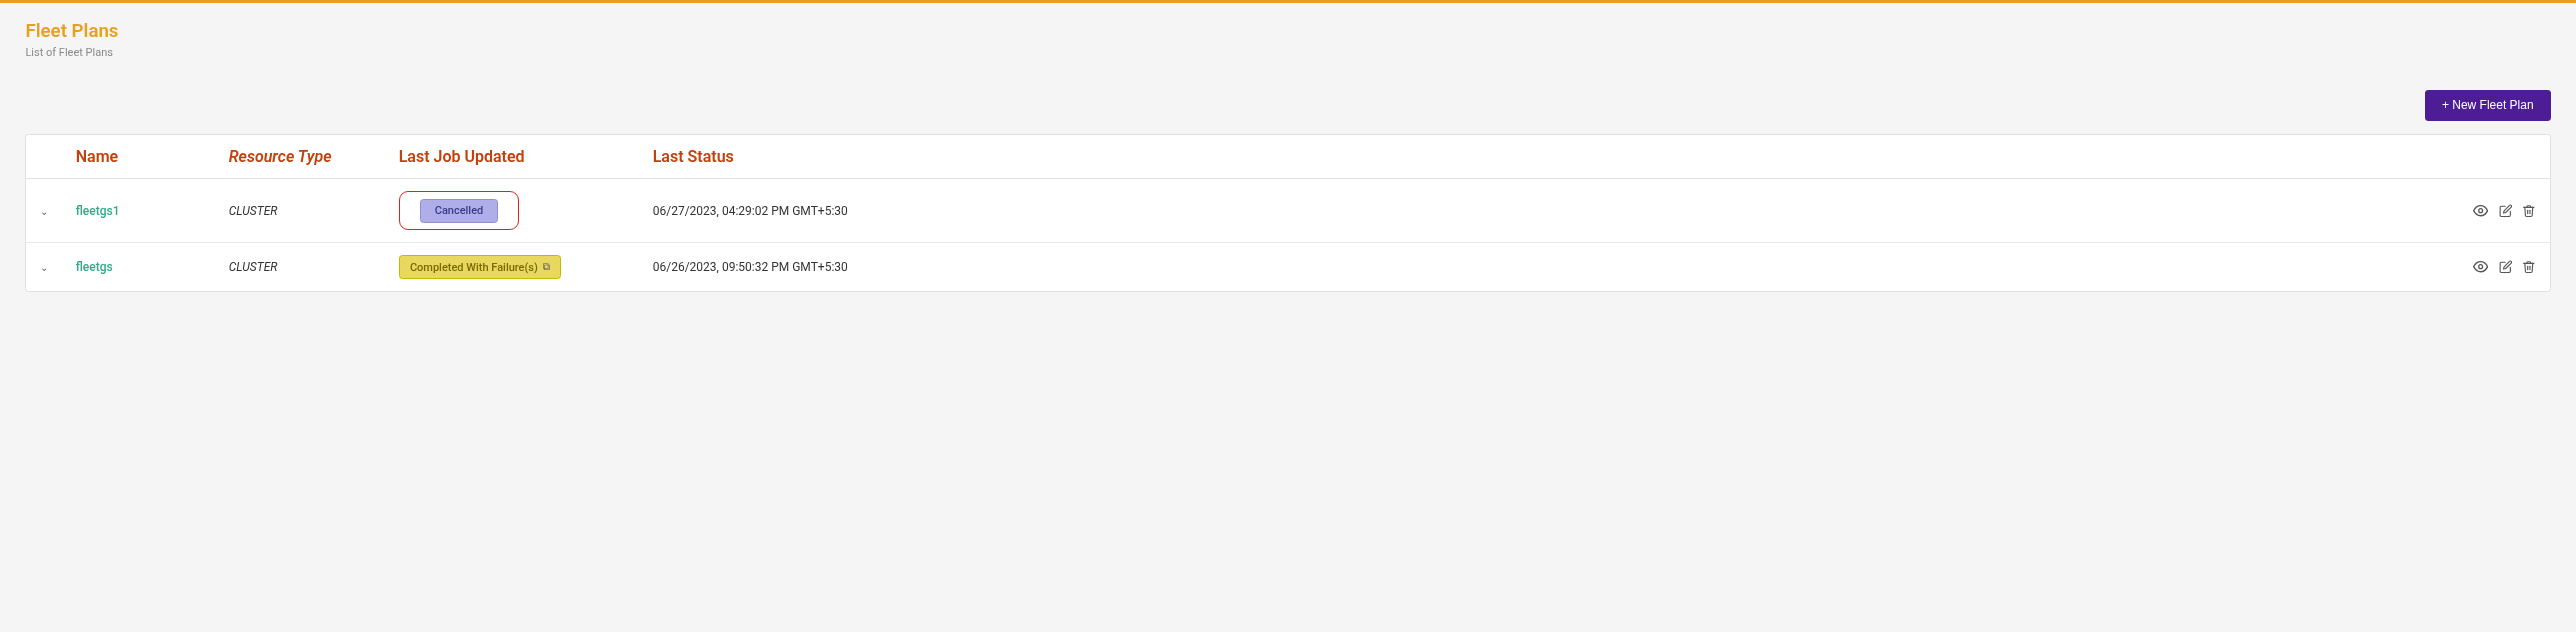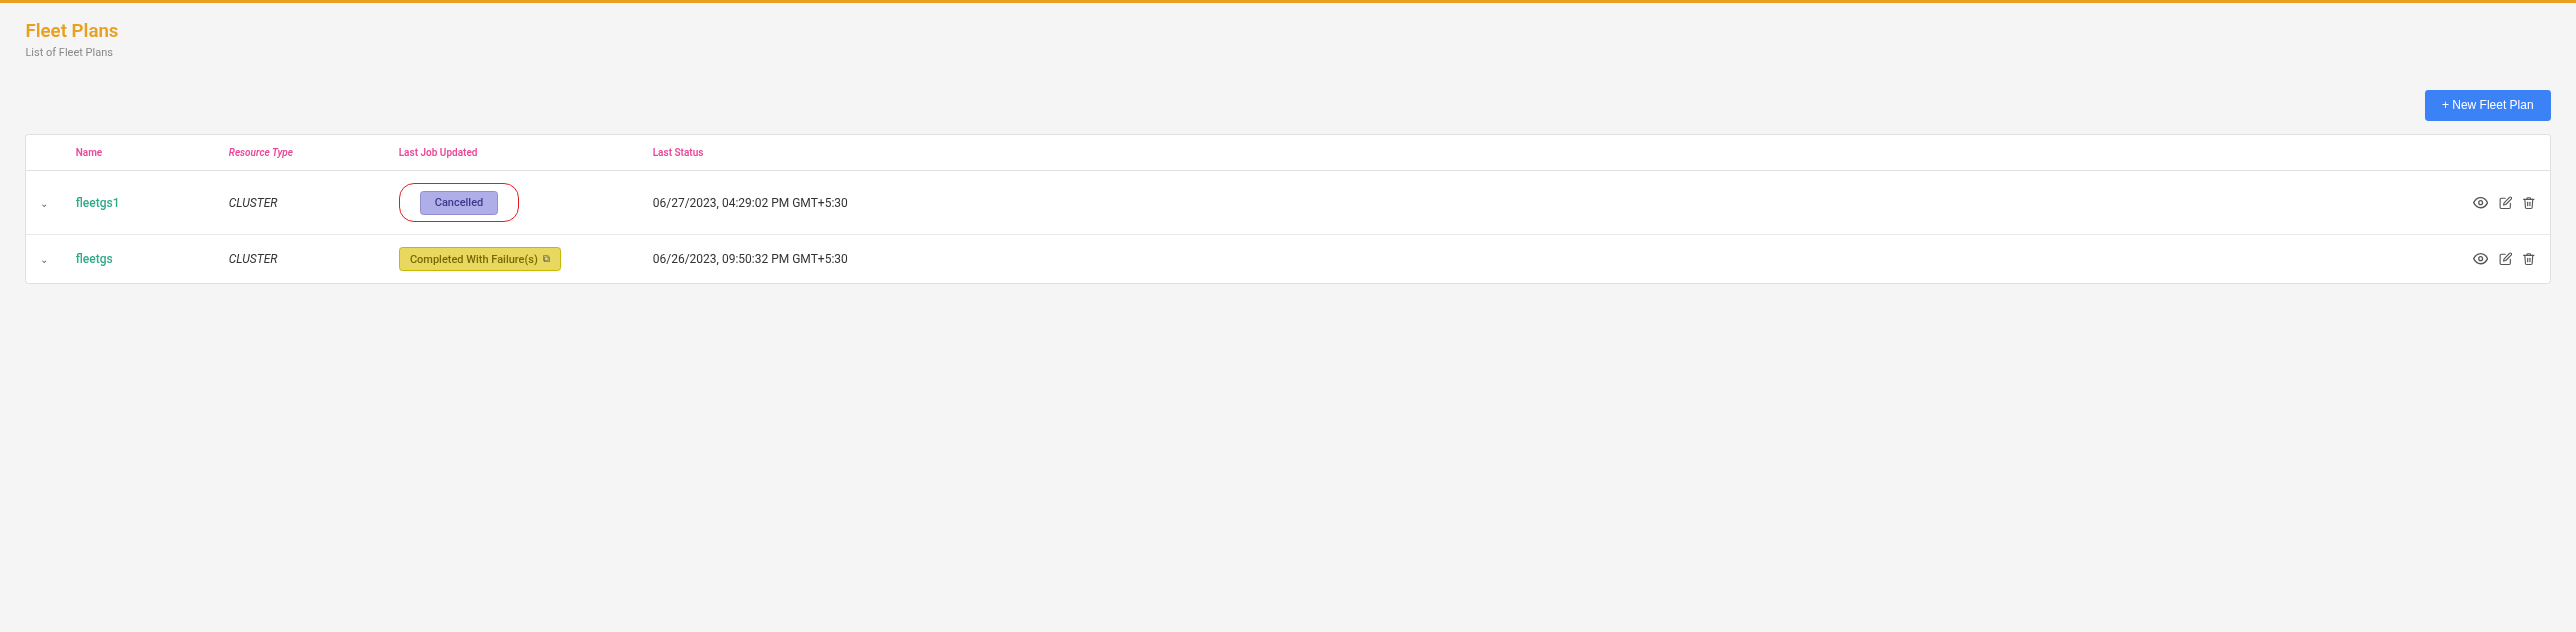--- a/index.html
+++ b/index.html
@@ -34,21 +34,21 @@
       margin-bottom: 31px;
     }
 
     .toolbar {
       display: flex;
       justify-content: flex-end;
       margin-bottom: 13.6px;
     }
 
     .new-fleet-btn {
-      background: #3b82f6;
+      background: #4c1d95;
       color: #fff;
       border: none;
       padding: 8.5px 17px;
       border-radius: 3.4px;
       font-size: 12px;
       font-weight: 500;
       cursor: pointer;
       display: flex;
       align-items: center;
       gap: 5.1px;
@@ -67,22 +67,22 @@
     }
 
     thead tr {
       border-bottom: 1.7px solid #e0e0e0;
     }
 
     thead th {
       padding: 12px 13.6px;
       text-align: left;
       font-weight: 600;
-      font-size: 10px;
-      color: #ec4899;
+      font-size: 16px;
+      color: #c2410c;
     }
 
     tbody tr {
       border-bottom: 0.8px solid #e8e8e8;
     }
 
     tbody tr:last-child {
       border-bottom: none;
     }
 
@@ -134,21 +134,21 @@
       border-radius: 3.4px;
       font-size: 11px;
       font-weight: 500;
       display: inline-flex;
       align-items: center;
       gap: 5px;
     }
 
     .status-highlight-box {
       border: 1.7px solid #e02020;
-      border-radius: 15px;
+      border-radius: 9px;
       padding: 6.8px 20.4px;
       display: inline-block;
     }
 
     .action-icons {
       display: flex;
       gap: 10.2px;
       justify-content: flex-end;
       align-items: center;
     }

